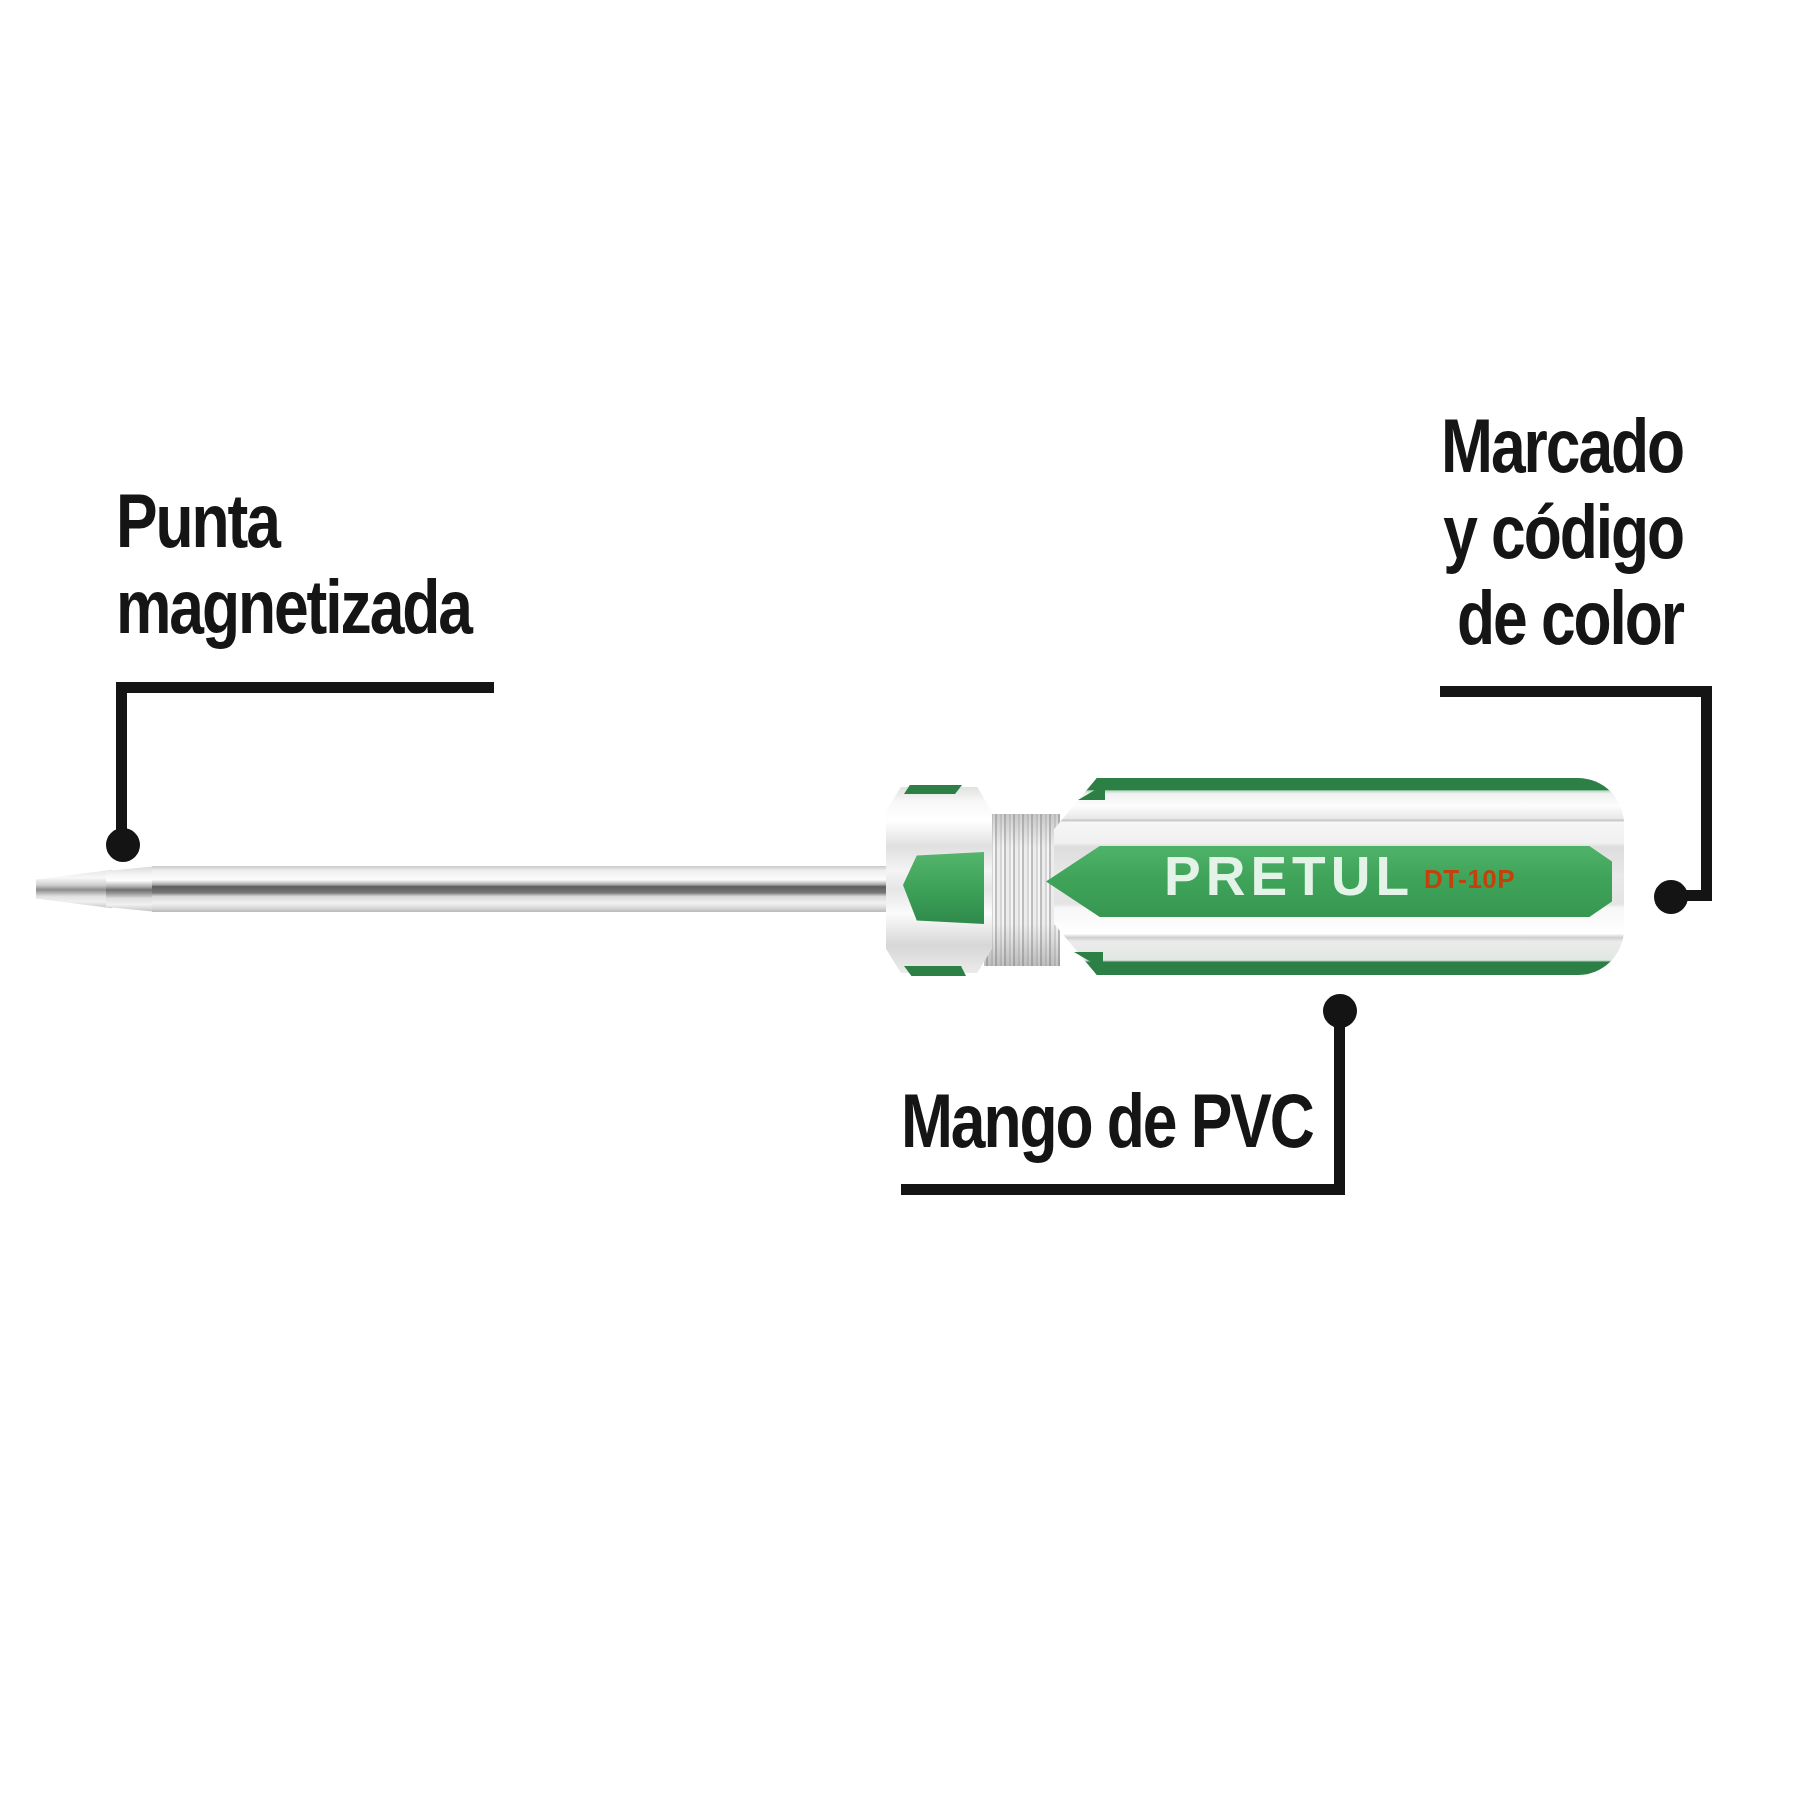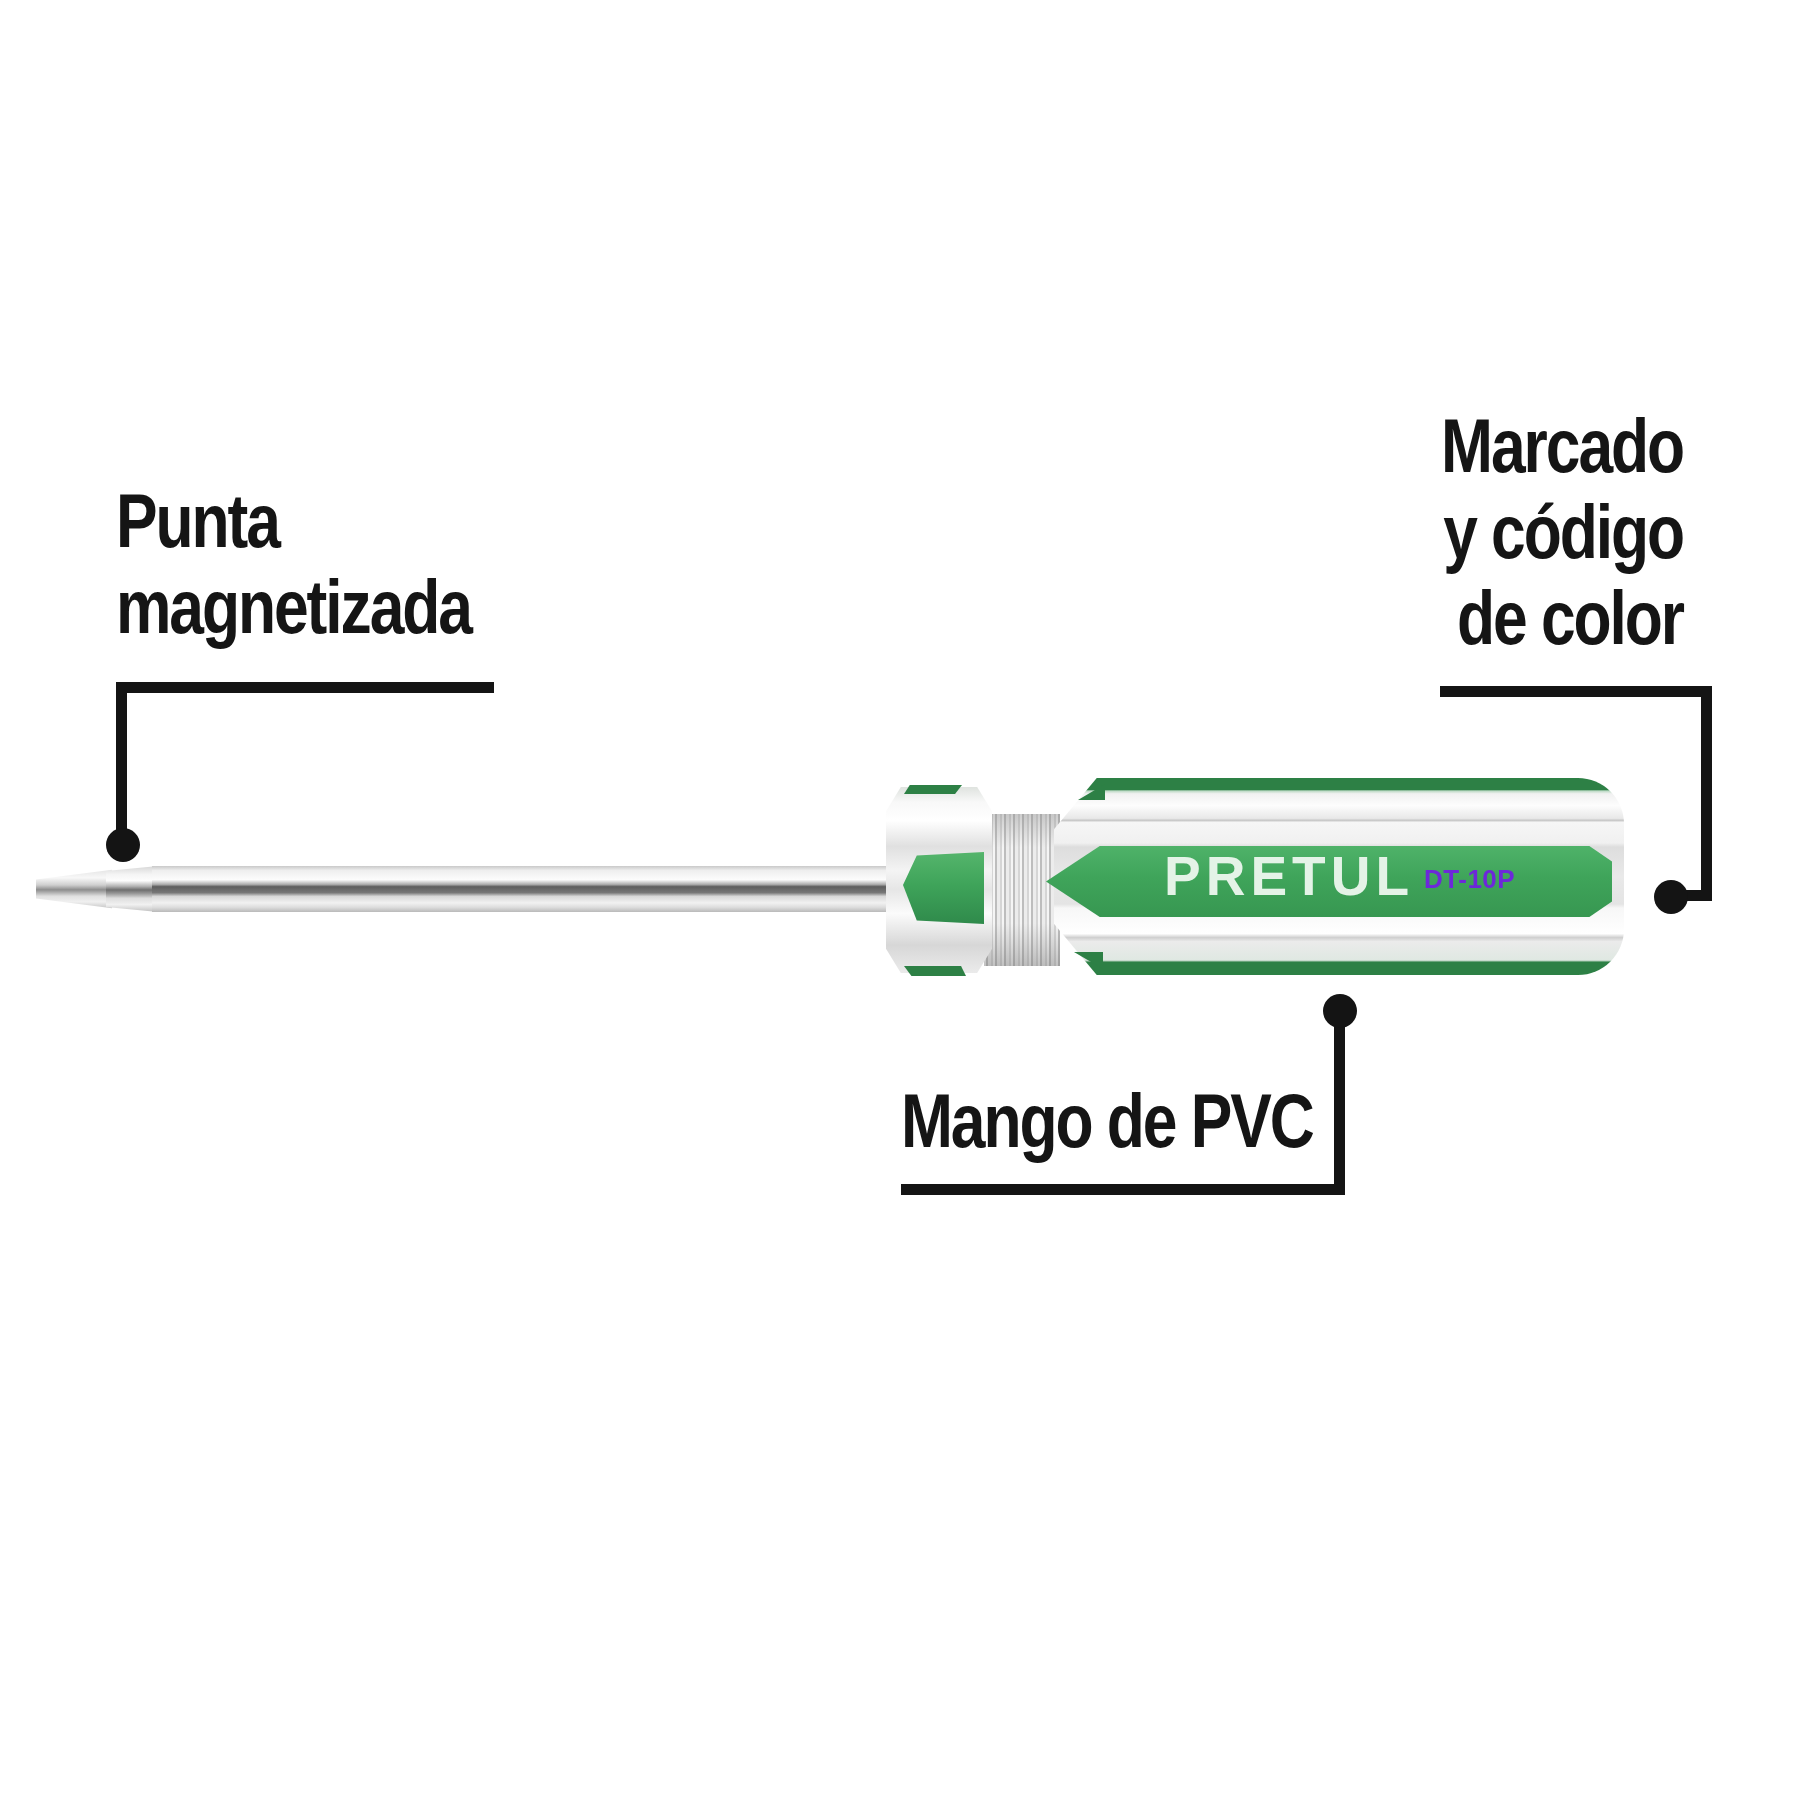--- a/index.html
+++ b/index.html
@@ -81,21 +81,21 @@
     left:1046px;top:846px;width:566px;height:71px;
     clip-path:polygon(0 50%,9.5% 0,96% 0,100% 22%,100% 78%,96% 100%,9.5% 100%);
     background:linear-gradient(180deg,#4fb269 0%,#3fa45a 45%,#379751 100%);
   }
   .brand-text{
     left:1164px;top:855px;font-weight:bold;font-size:55px;line-height:42px;
     letter-spacing:5px;color:#e4f3e7;white-space:nowrap;
   }
   .model-text{
     left:1424px;top:866px;font-weight:bold;font-size:26px;line-height:26px;
-    letter-spacing:0.5px;color:#6d28d9;white-space:nowrap;
+    letter-spacing:0.5px;color:#c2410c;white-space:nowrap;
   }
 </style>
 </head>
 <body>
 
 <div id="canvas">
 
   <div class="label left-anchor" style="left:116px;top:478px;">
     <div>Punta</div>
     <div>magnetizada</div>

